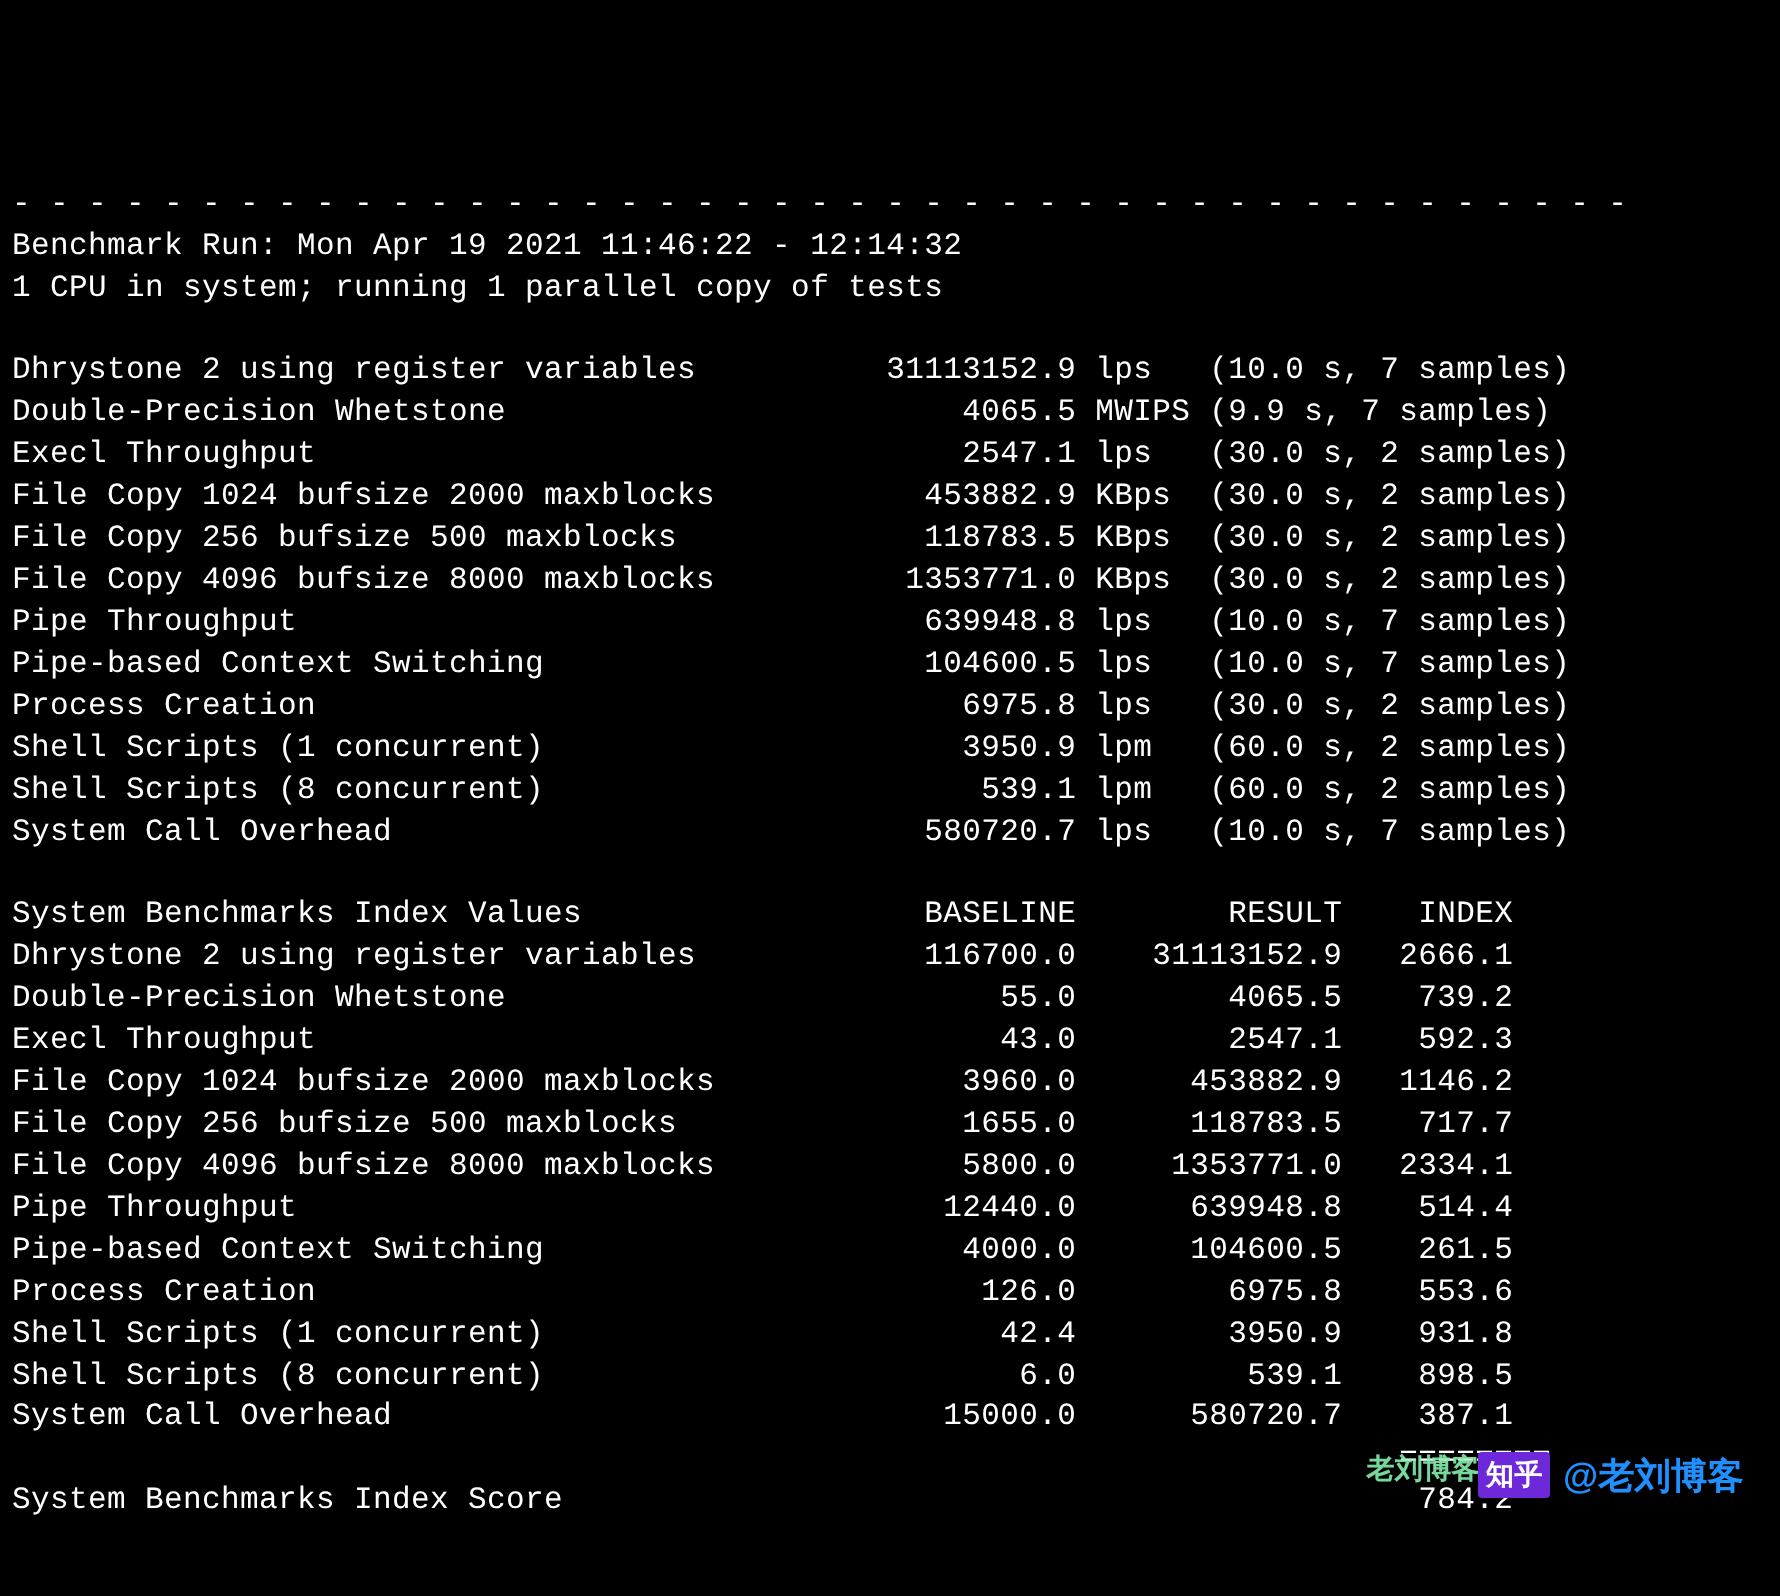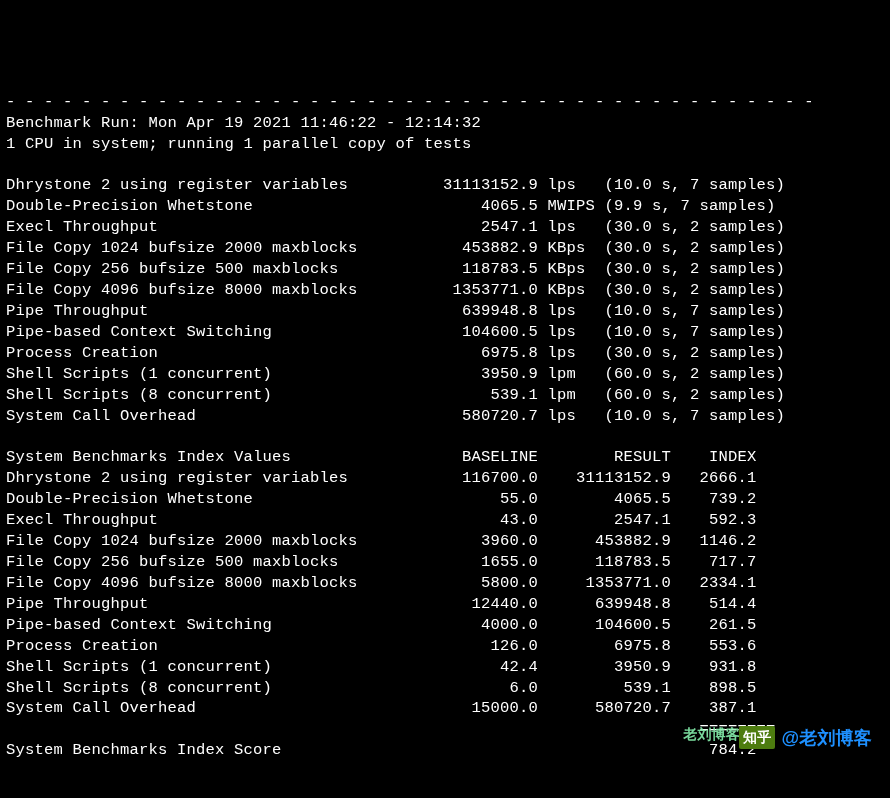--- a/index.html
+++ b/index.html
@@ -22,21 +22,21 @@
       bottom: 48px;
       display: flex;
       align-items: center;
       gap: 6px;
       color: #1e90ff;
       font-family: Arial, sans-serif;
       font-size: 18px;
       font-weight: bold;
     }
     .watermark-box {
-      background: #4d7c0f;
+      background: #6d28d9;
       color: #fff;
       padding: 2px 4px;
       font-size: 14px;
       border-radius: 2px;
     }
     .watermark2 {
       position: absolute;
       right: 150px;
       bottom: 54px;
       color: #86efac;

